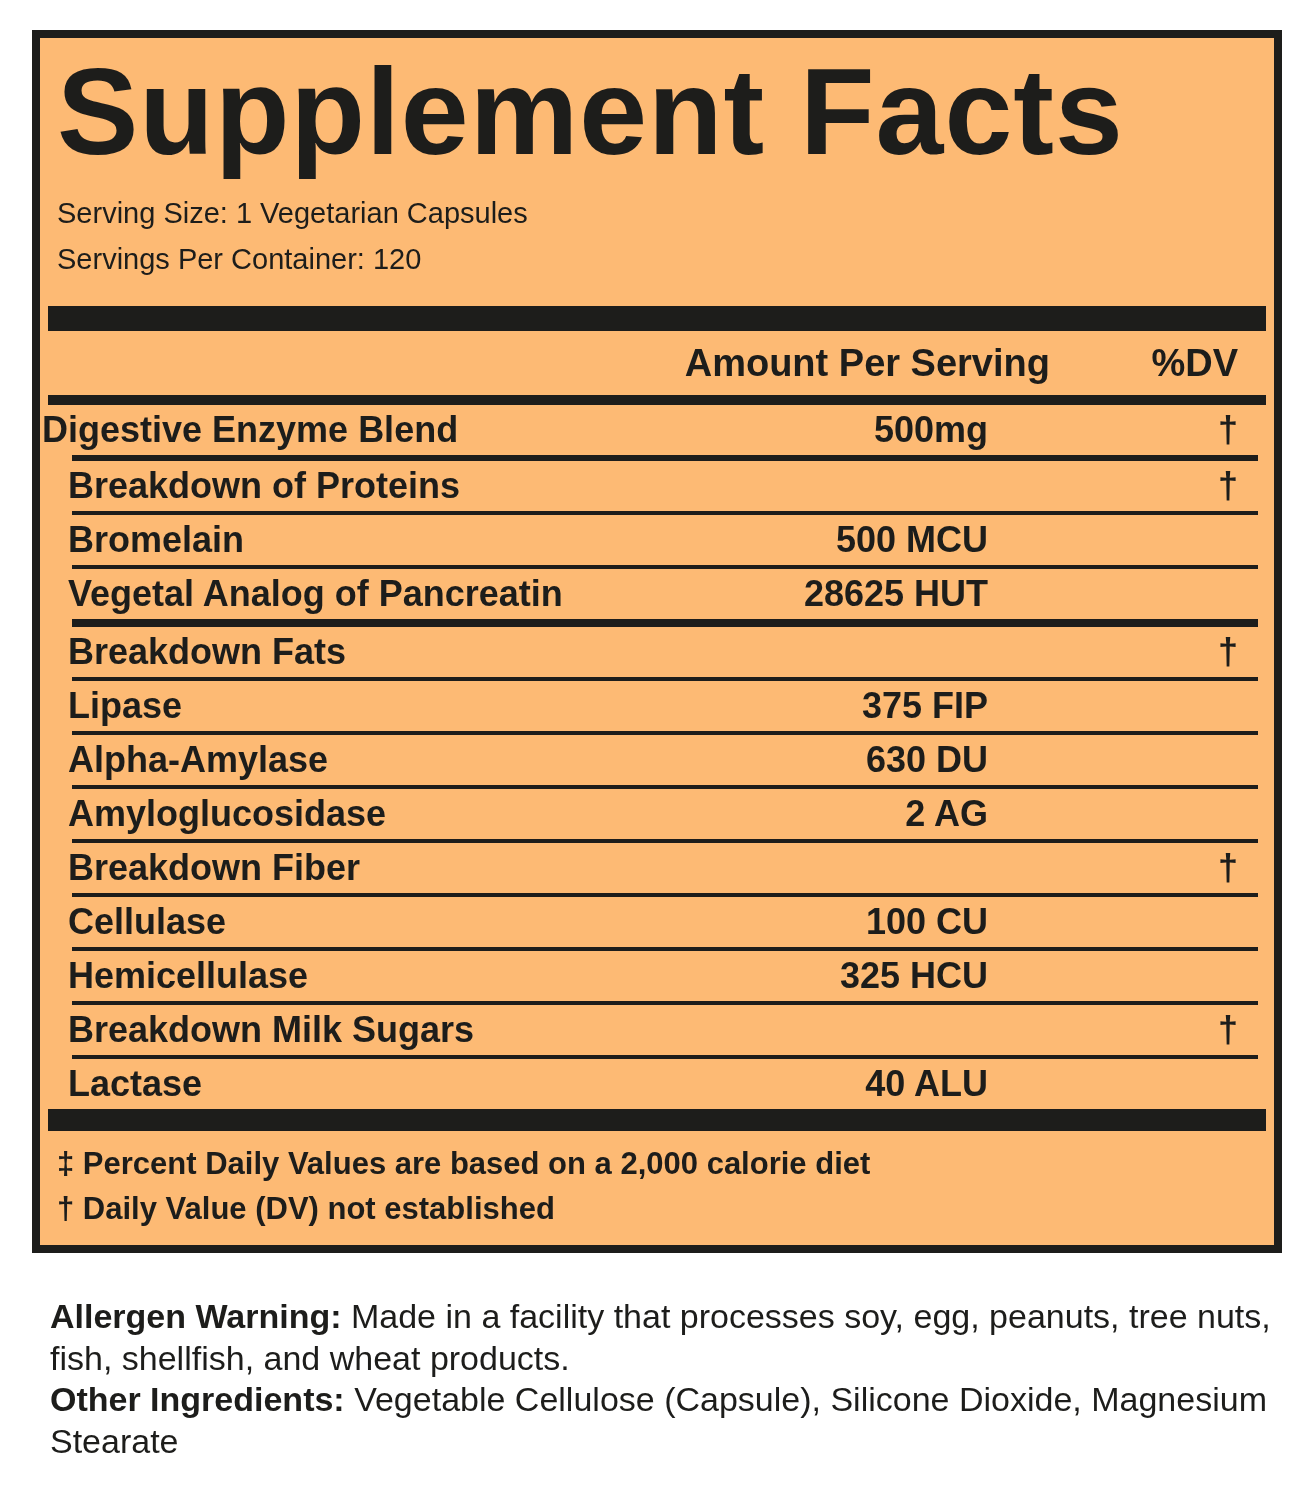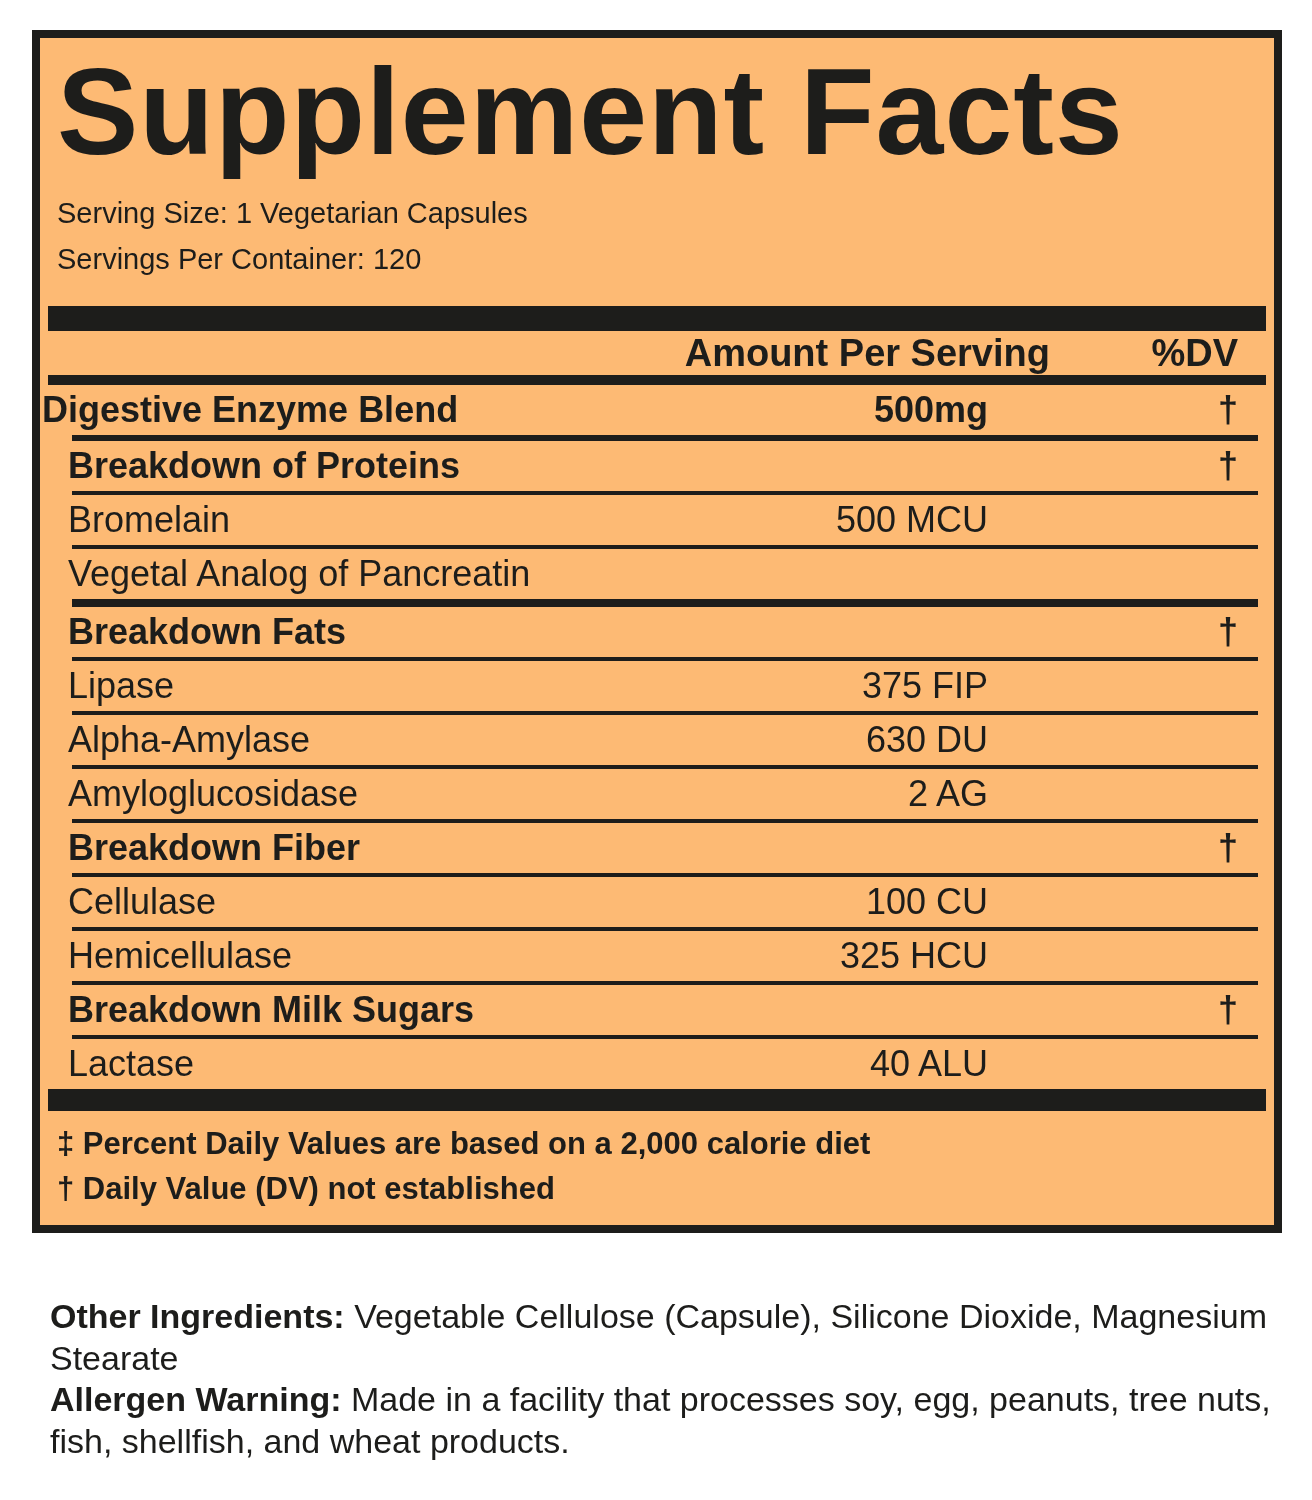--- a/index.html
+++ b/index.html
@@ -43,21 +43,21 @@
   .bar {
     height: 25px;
     background: #1d1d1b;
     margin: 24px 8px 0 8px;
   }
   .bar.bottom { height: 22px; margin-top: 0; }
 
   .table-header {
     display: flex;
     align-items: center;
-    height: 44px;
+    height: 64px;
     font-size: 38px;
     font-weight: bold;
   }
   .hdr-spacer { flex: 1; }
   .hdr-amount { text-align: right; }
   .hdr-dv {
     flex: 0 0 224px;
     text-align: right;
     padding-right: 36px;
     box-sizing: border-box;
@@ -67,21 +67,21 @@
     height: 10px;
     background: #1d1d1b;
     margin: 0 8px;
   }
 
   .row {
     display: flex;
     align-items: center;
     min-height: 50px;
     font-size: 36px;
-    font-weight: normal;
+    font-weight: bold;
   }
   .row.primary, .row.section { font-weight: bold; }
   .cell { display: block; }
   .cell.name { flex: 1; padding-left: 2px; }
   .row.section .cell.name, .row.item .cell.name { padding-left: 28px; }
   .cell.amount {
     flex: 0 0 300px;
     text-align: right;
     padding-right: 36px;
     box-sizing: border-box;
@@ -158,20 +158,21 @@
   </div>
 <div class="divider"></div>
   <div class="row item">
     <span class="cell name">Bromelain</span>
     <span class="cell amount">500 MCU</span>
     <span class="cell dv"></span>
   </div>
 <div class="divider"></div>
   <div class="row item">
     <span class="cell name">Vegetal Analog of Pancreatin</span>
+    <span class="cell amount">28625 HUT</span>
     <span class="cell dv"></span>
   </div>
 <div class="divider"></div>
 <div class="divider"></div>
   <div class="row section">
     <span class="cell name">Breakdown Fats</span>
     <span class="cell amount"></span>
     <span class="cell dv">†</span>
   </div>
 <div class="divider"></div>
@@ -227,17 +228,17 @@
     <div class="bar bottom"></div>
 
     <div class="footnotes">
       <div>‡ Percent Daily Values are based on a 2,000 calorie diet</div>
       <div>† Daily Value (DV) not established</div>
     </div>
 
   </div>
 
   <div class="bottom-block">
+    <p class="bottom-text"><span class="lead">Allergen Warning:</span><span> Made in a facility that processes soy, egg, peanuts, tree nuts, fish, shellfish, and wheat products.</span></p>
     <p class="bottom-text"><span class="lead">Other Ingredients:</span><span> Vegetable Cellulose (Capsule), Silicone Dioxide, Magnesium Stearate</span></p>
-    <p class="bottom-text"><span class="lead">Allergen Warning:</span><span> Made in a facility that processes soy, egg, peanuts, tree nuts, fish, shellfish, and wheat products.</span></p>
   </div>
 
 </div>
 
 </body></html>

